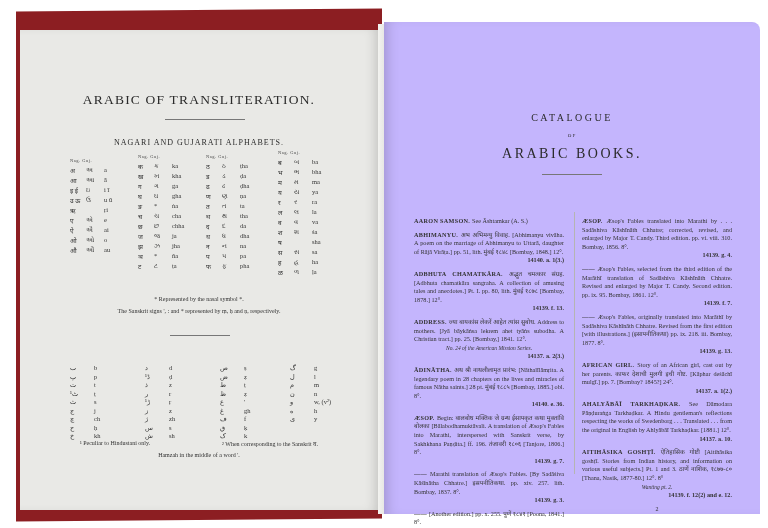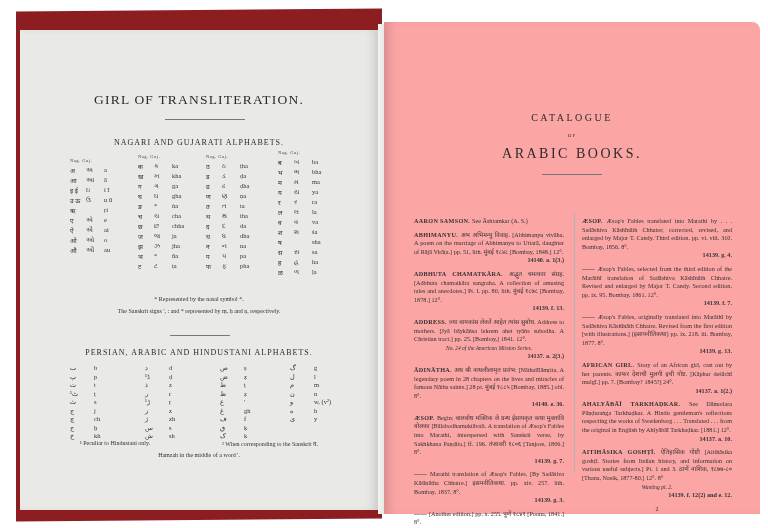--- a/index.html
+++ b/index.html
@@ -19,21 +19,21 @@
     position: absolute; left: 20px; top: 30px; width: 358px; height: 480px;
     background: #e9e9e6;
     box-shadow: inset -8px 0 12px -6px rgba(0,0,0,0.18);
   }
   .page-stack {
     position: absolute; left: 378px; top: 24px; width: 12px; height: 490px;
     background: linear-gradient(90deg,#f3f3f0,#dcdcd8);
   }
   .right-page {
     position: absolute; left: 384px; top: 22px; width: 376px; height: 492px;
-    background: #fca5a5;
+    background: #c4b5fd;
     border-top-right-radius: 8px;
     box-shadow: inset 10px 0 14px -8px rgba(0,0,0,0.2);
   }
 
   
   .lp-title {
     position: absolute; left: 0; width: 358px; top: 62px;
     text-align: center; font-size: 13.5px; letter-spacing: 1.2px;
   }
   .rule { position: absolute; height: 1px; background: #777; }
@@ -76,21 +76,21 @@
   .entry .head { font-weight: bold; letter-spacing: .3px; }
   .entry .shelf { display: block; text-align: right; font-weight: bold; }
   .entry .series { display:block; text-align:center; font-style: italic; font-size: 5.5px; }
 </style>
 </head>
 <body>
 
 <div class="cover"></div>
 
 <div class="left-page">
-  <div class="lp-title">GIRL OF TRANSLITERATION.</div>
+  <div class="lp-title">ARABIC OF TRANSLITERATION.</div>
   <div class="rule" style="left:145px;top:89px;width:80px;"></div>
 
   <div class="sec-head" style="top:108px;">NAGARI AND GUJARATI ALPHABETS.</div>
   <div id="nagari-table">
       <div class="colhdr" style="left: 50px; top: 128px;">Nag.   Guj.</div>
       <div class="trow" style="left: 50px; top: 136px;">
         <span style="left: 0px;">अ</span>
         <span style="left: 16px;">અ</span>
         <span style="left: 34px;">a</span>
       </div>
@@ -306,21 +306,20 @@
         <span style="left: 0px;">ळ</span>
         <span style="left: 16px;">ળ</span>
         <span style="left: 34px;">ḷa</span>
       </div>
     </div>
   <div class="note" style="top:266px;">* Represented by the nasal symbol *.</div>
   <div class="note" style="top:278px;">The Sanskrit signs ', : and * represented by ṃ, ḥ and ṇ, respectively.</div>
 
   <div class="rule" style="left:150px;top:305px;width:60px;"></div>
 
-  <div class="sec-head" style="top:318px;">PERSIAN, ARABIC AND HINDUSTANI ALPHABETS.</div>
   <div id="persian-table">
       <div class="trow" style="left: 50px; top: 334px;">
         <span style="left: 0px;">ب</span>
         <span style="left: 24px;">b</span>
       </div>
       <div class="trow" style="left: 50px; top: 342.5px;">
         <span style="left: 0px;">پ</span>
         <span style="left: 24px;">p</span>
       </div>
       <div class="trow" style="left: 50px; top: 351px;">

